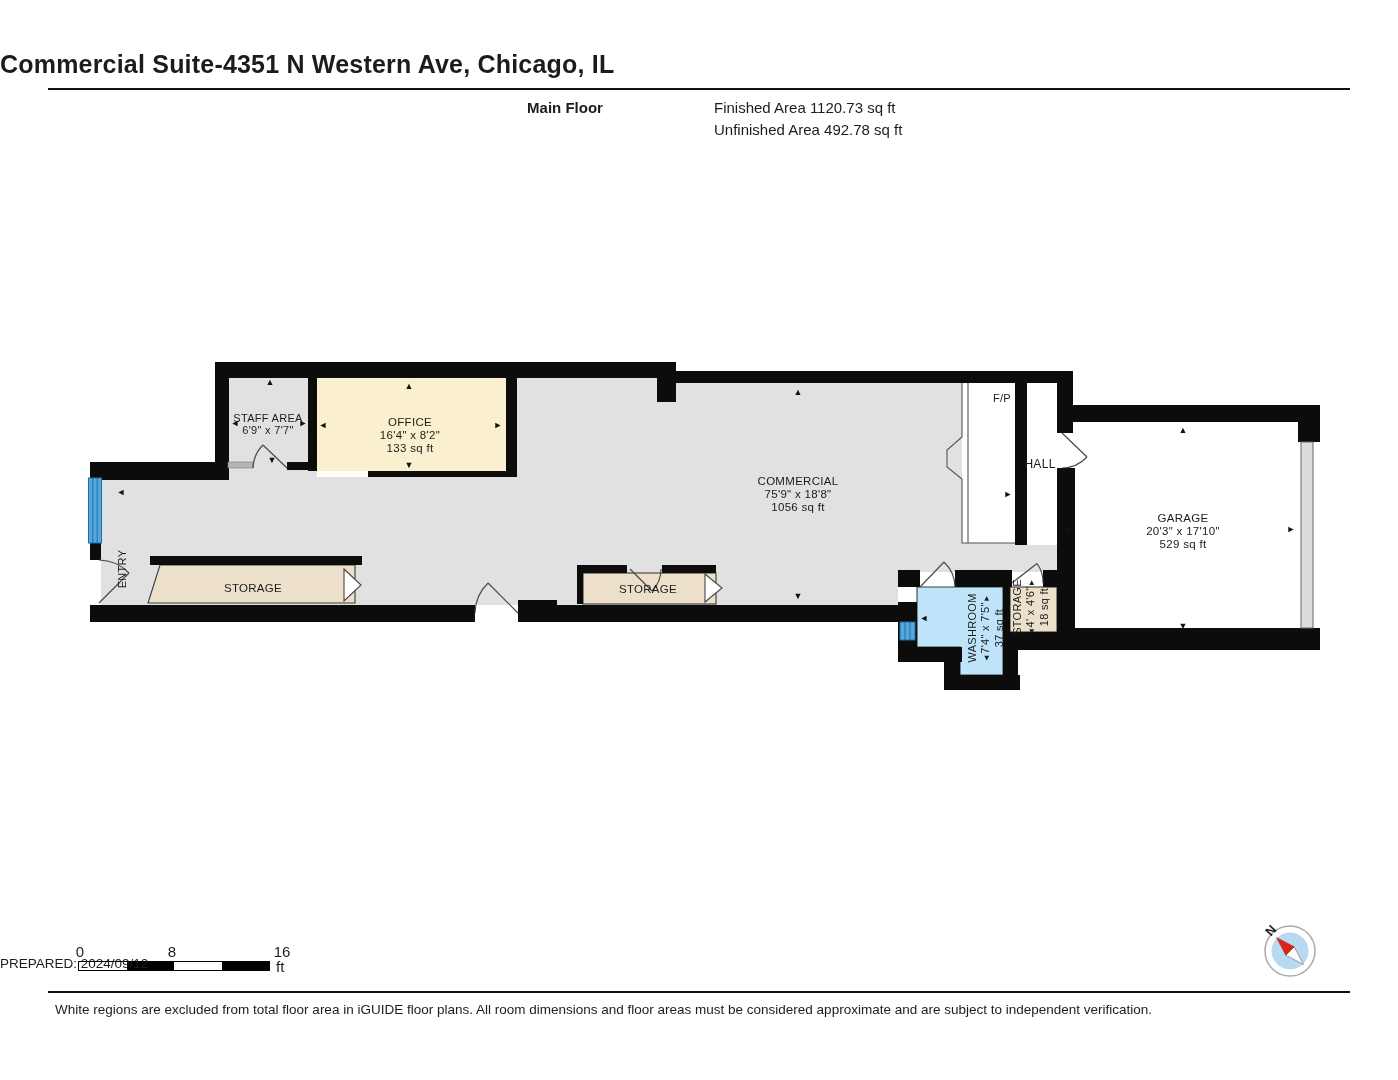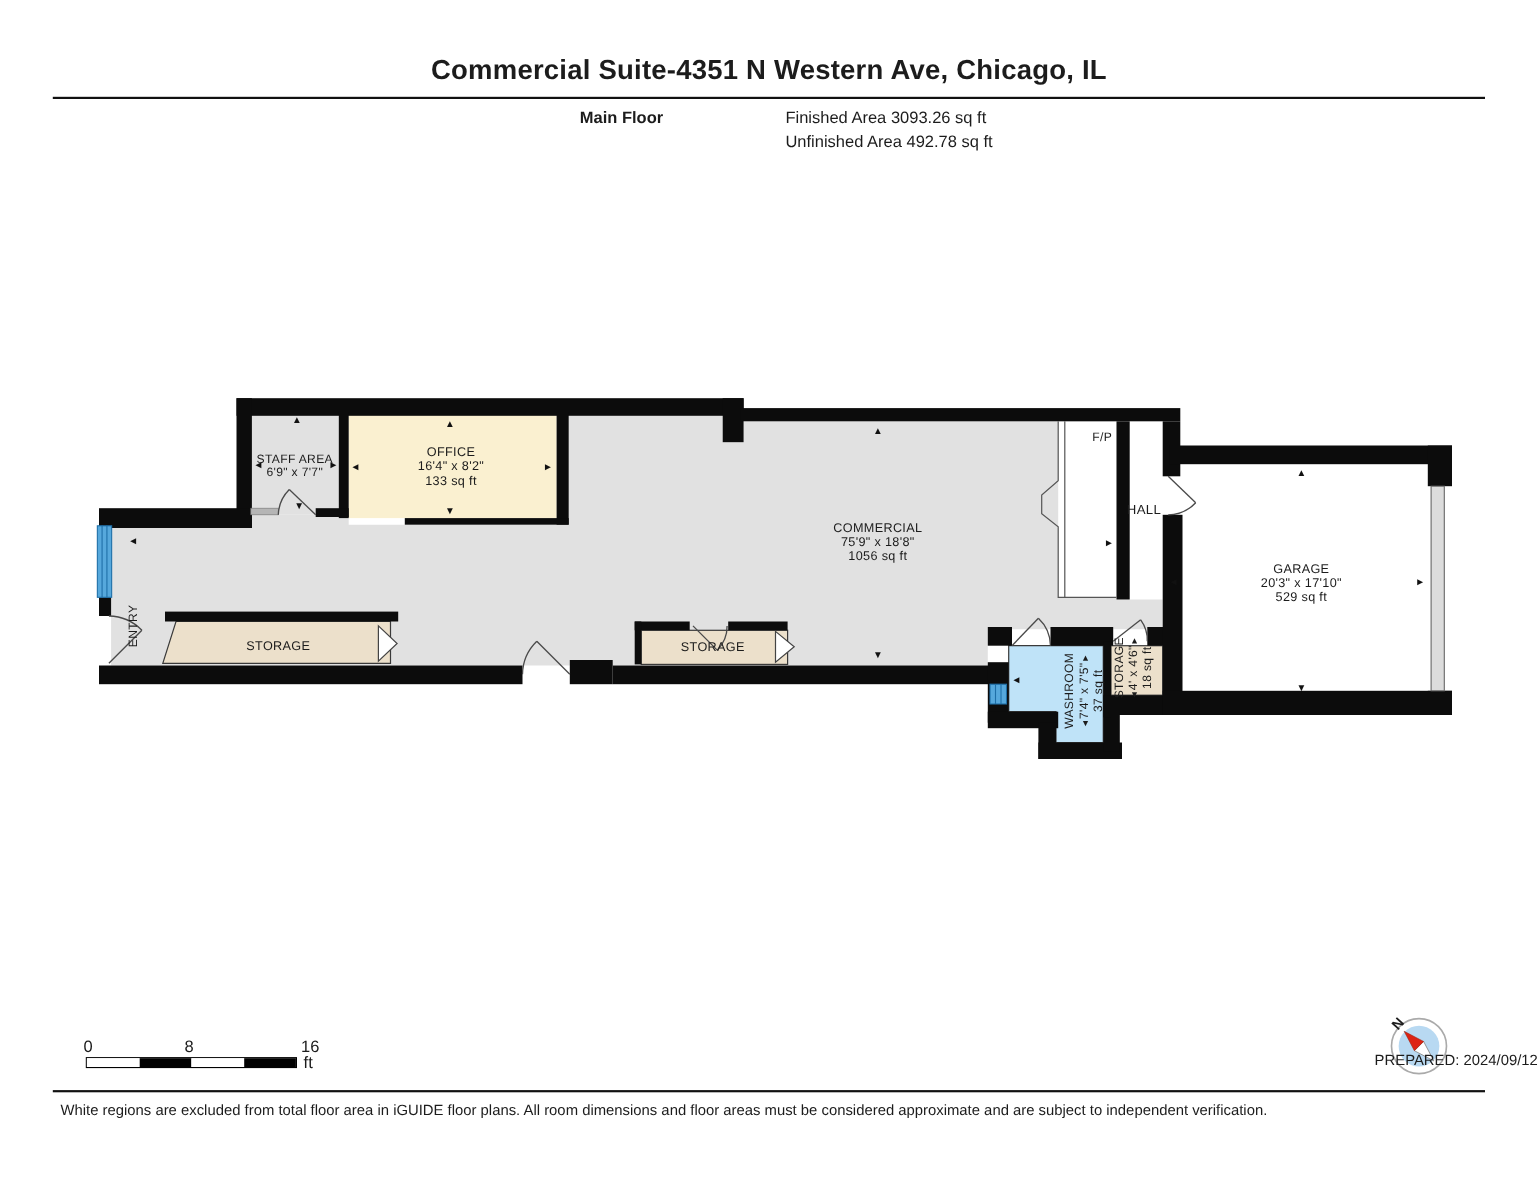--- a/index.html
+++ b/index.html
@@ -1,54 +1,54 @@
 <!DOCTYPE html>
 <html style="--wall: #0c0c0c; --floor-gray: #e1e1e1; --office-cream: #faf0d0; --storage-beige: #ece0cb; --washroom-blue: #bfe3f8; --window-blue: #56a8dc; --window-line: #1f6fa8; --threshold-gray: #b5b5b5; --garage-door-gray: #dcdcdc; --compass-blue: #b8d9f2; --compass-red: #dd2314;"><head>
 <meta charset="utf-8">
 <style>
   html,body{margin:0;padding:0;background:#ffffff;}
   #page{position:relative;width:1398px;height:1080px;background:#fff;overflow:hidden;
         font-family:"Liberation Sans","DejaVu Sans",sans-serif;color:#1c1c1c;}
   .abs{position:absolute;}
   
-  #title{top:50px;left:0;width:100%;text-align:center;font-size:25px;font-weight:bold;letter-spacing:0.2px;}
+  #title{top:50px;left:0;width:100%;font-size:25px;font-weight:bold;letter-spacing:0.2px;}
   .rule{left:48px;width:1302px;height:2px;background:#111;}
   #floor-label{top:99px;left:430px;width:270px;text-align:center;font-size:15px;font-weight:bold;}
   #fin-area{top:99px;left:714px;font-size:15px;}
   #unfin-area{top:121px;left:714px;font-size:15px;}
   
   .plan-label{transform:translate(-50%,-50%);text-align:center;font-size:11.5px;line-height:13px;letter-spacing:0.3px;white-space:nowrap;}
   .plan-label.small{font-size:11px;line-height:12px;}
   .plan-label.rot{transform:translate(-50%,-50%) rotate(-90deg);}
   .dim-arrow{position:absolute;transform:translate(-50%,-50%);font-size:9px;line-height:9px;color:#111;}
   .inline-arrow{font-size:8px;}
   
   #scale-num-0{top:943px;left:80px;transform:translateX(-50%);font-size:15px;}
   #scale-num-8{top:943px;left:172px;transform:translateX(-50%);font-size:15px;}
   #scale-num-16{top:943px;left:265px;transform:translateX(-50%);font-size:15px;margin-left:17px;}
   #scale-bar{top:961px;left:78px;width:190px;height:8px;border:1px solid #000;display:flex;}
   #scale-bar div{height:100%;flex:1;}
   .seg-w{background:#fff;} .seg-b{background:#000;}
   #scale-unit{top:958px;left:276px;font-size:15px;text-align:center;}
-  #prepared{top:956px;left:0;width:100%;text-align:right;font-size:13.5px;}
+  #prepared{top:956px;left:0;width:100%;text-align:left;font-size:13.5px;}
   #compass-n{top:923px;left:1266px;transform:rotate(-48deg);font-size:13px;font-weight:600;}
   #disclaimer{top:1002px;left:55px;font-size:13.5px;}
   svg{position:absolute;top:0;left:0;}
   .thin{stroke:#555;stroke-width:1.1;fill:none;}
   .door{stroke:#4a4a4a;stroke-width:1.2;fill:none;}
 </style>
 </head>
 <body>
 
 <div id="page">
 
   <div class="abs" id="title">Commercial Suite-4351 N Western Ave, Chicago, IL</div>
   <div class="abs rule" style="top:88px"></div>
   <div class="abs" id="floor-label">Main Floor</div>
-  <div class="abs" id="fin-area">Finished Area 3093.26 sq ft</div>
+  <div class="abs" id="fin-area">Finished Area 1120.73 sq ft</div>
   <div class="abs" id="unfin-area">Unfinished Area 492.78 sq ft</div>
 
   <svg width="1398" height="1080" viewBox="0 0 1398 1080">
 
     <g>
       <path fill="var(--floor-gray)" d="M101,480 L229,480 L229,468 L317,468 L317,477 L517,477 L517,378 L657,378 L657,402 L676,402 L676,383 L1015,383 L1015,545 L1057,545 L1057,572 L898,572 L898,605 L101,605 Z"></path>
       <rect x="229" y="377" width="79" height="91" fill="var(--floor-gray)"></rect>
       <rect x="317" y="377" width="189" height="94" fill="var(--office-cream)"></rect>
       <rect x="1075" y="422" width="223" height="206" fill="#ffffff"></rect>
       <rect x="1027" y="383" width="30" height="157" fill="#ffffff"></rect>
@@ -155,21 +155,21 @@
       <circle cx="1290" cy="951" r="18.5" fill="var(--compass-blue)"></circle>
       <polygon points="1303.5,964.5 1294.2,946.8 1285.8,955.2" fill="#ffffff" stroke="#888888" stroke-width="0.8"></polygon>
       <polygon points="1276.5,937.5 1294.2,946.8 1285.8,955.2" fill="var(--compass-red)" stroke="#992211" stroke-width="0.5"></polygon>
     </g>
   </svg>
 
   <div class="abs plan-label small" style="top:424px;left:268px">
     <div>STAFF AREA</div>
       <div>6'9" x 7'7"</div>
   </div>
-  <div class="abs plan-label" style="top:425px;left:410px">
+  <div class="abs plan-label" style="top:435px;left:410px">
     <div>OFFICE</div>
       <div>16'4" x 8'2"</div>
       <div>133 sq ft</div>
   </div>
   <div class="abs plan-label" style="top:494px;left:798px">
     <div>COMMERCIAL</div>
       <div>75'9" x 18'8"</div>
       <div>1056 sq ft</div>
   </div>
   <div class="abs plan-label" style="top:531px;left:1183px">

